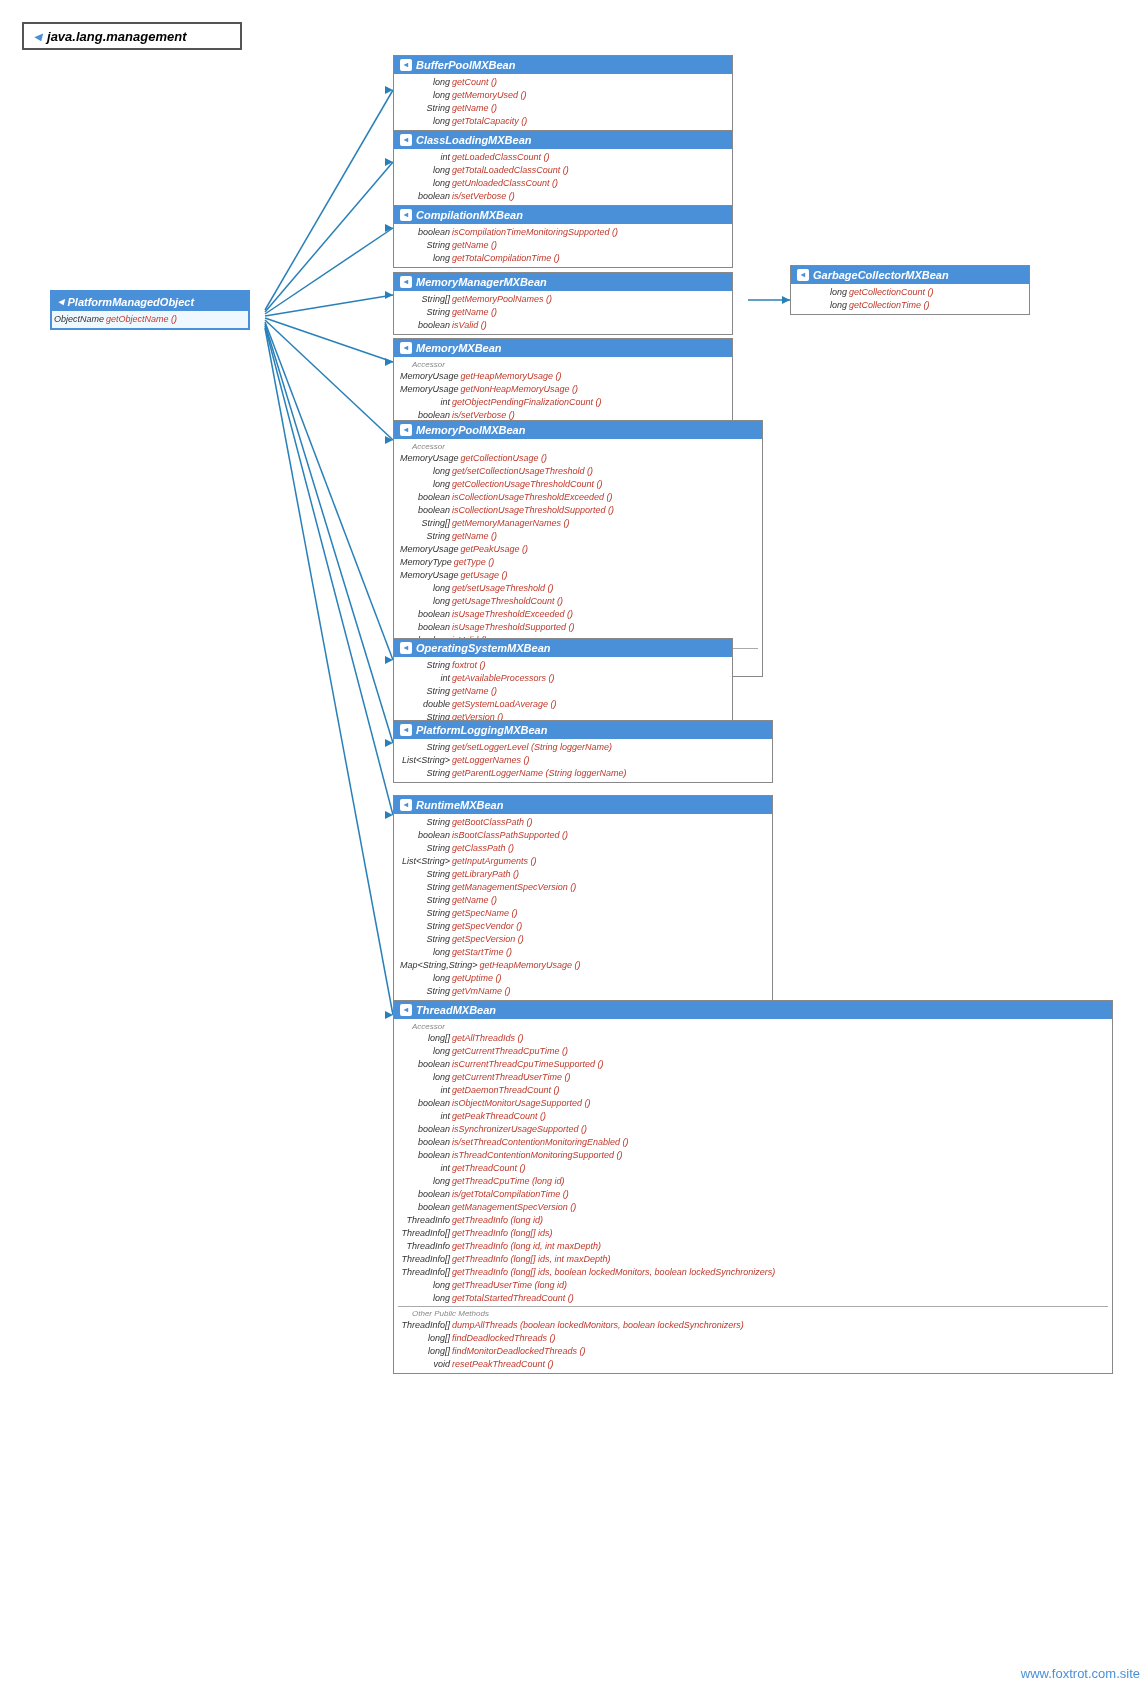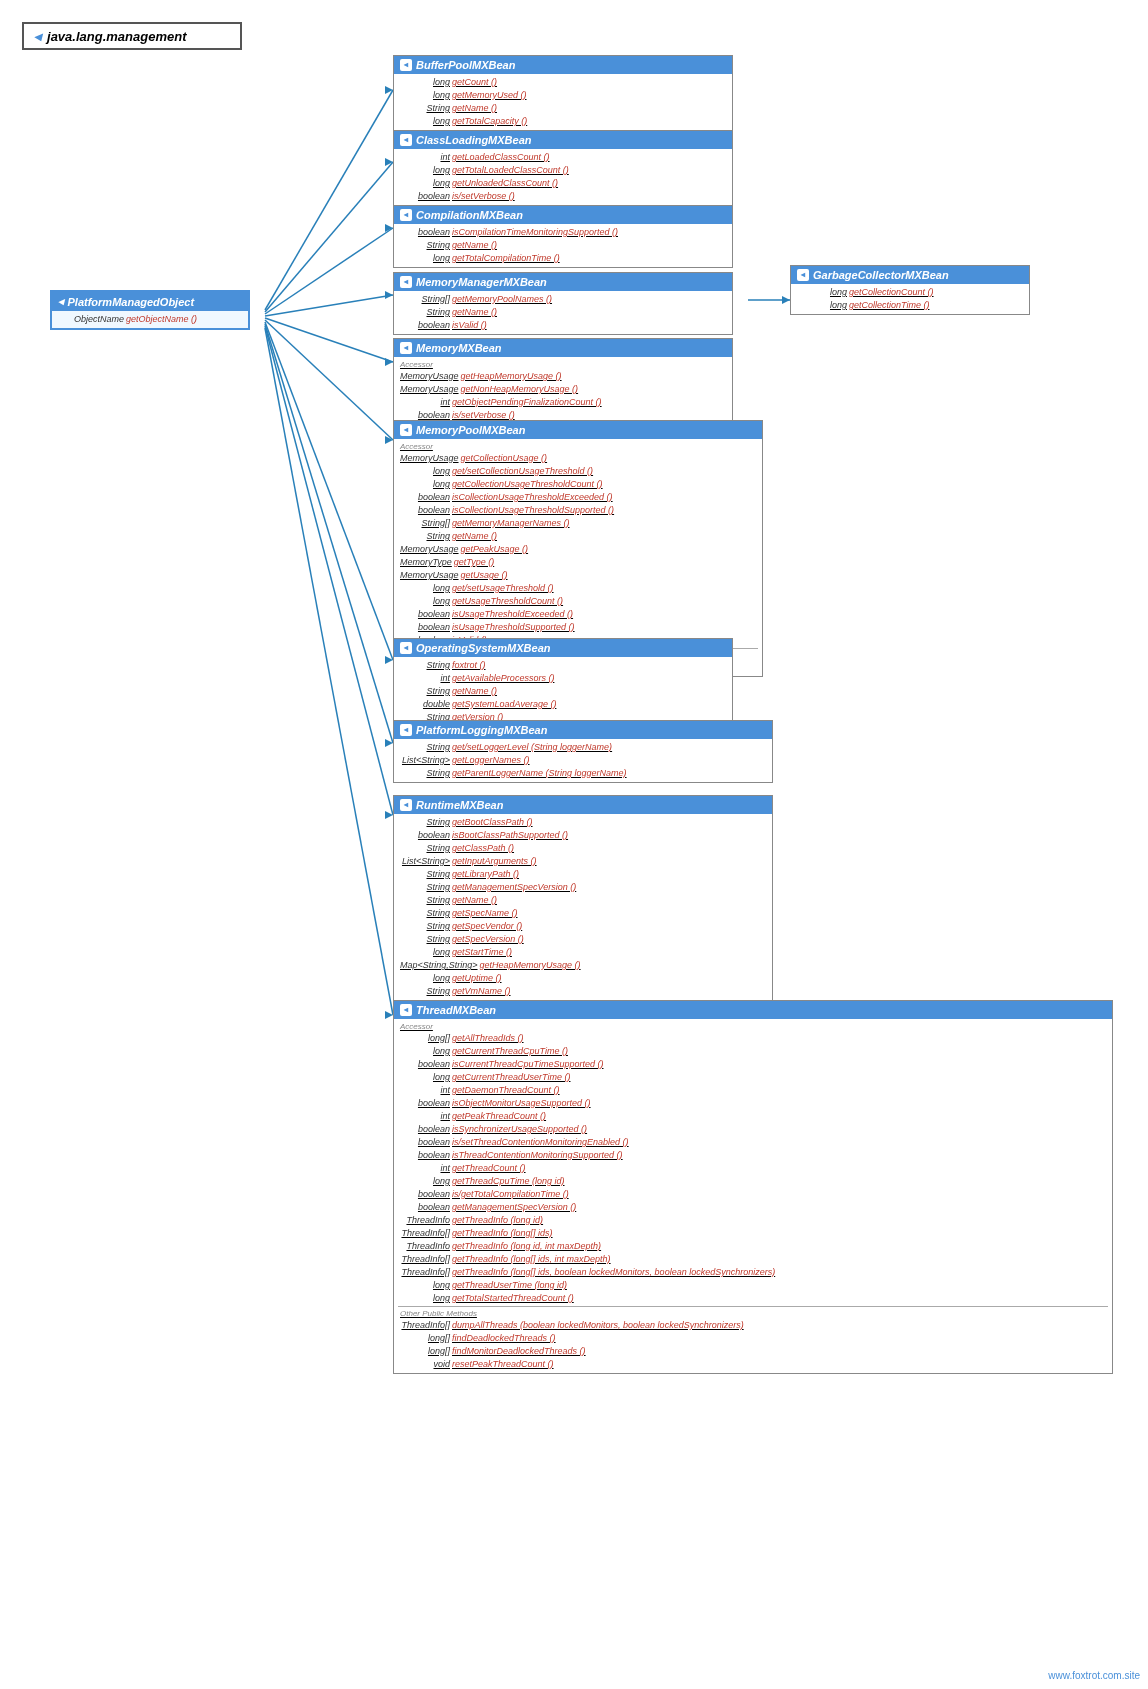--- a/index.html
+++ b/index.html
@@ -61,28 +61,28 @@
       text-align: center;
       line-height: 12px;
       font-style: normal;
       font-weight: bold;
       flex-shrink: 0;
     }
 
     .uml-body {
       padding: 2px 4px;
       font-size: 9px;
-      text-decoration: underline;
     }
 
     .uml-section-label {
       color: #888;
       font-style: italic;
       font-size: 8px;
       padding: 1px 2px;
+      margin-left: 12px;
     }
 
     .uml-row {
       display: flex;
       gap: 2px;
       padding: 0px 2px;
       line-height: 13px;
     }
 
     .type-label {
@@ -117,21 +117,21 @@
       font-style: italic;
       font-weight: bold;
       font-size: 11px;
       padding: 3px 6px;
       display: flex;
       align-items: center;
       gap: 4px;
     }
 
     .pmo-body {
-      padding: 2px 20px;
+      padding: 2px 0;
       font-size: 9px;
       background: #f0f8ff;
     }
 
     
     .title-box {
       position: absolute;
       border: 2px solid #555;
       background: #fff;
       padding: 4px 10px;
@@ -151,21 +151,21 @@
 
     .divider {
       border-top: 1px solid #aaa;
       margin: 1px 0;
     }
 
     .watermark {
       position: absolute;
       bottom: 8px;
       right: 8px;
-      font-size: 10px;
+      font-size: 13px;
       color: #4A90D9;
       z-index: 3;
     }
   </style>
 </head>
 <body>
 
 <div class="diagram-container">
 
   <svg class="lines-svg">

